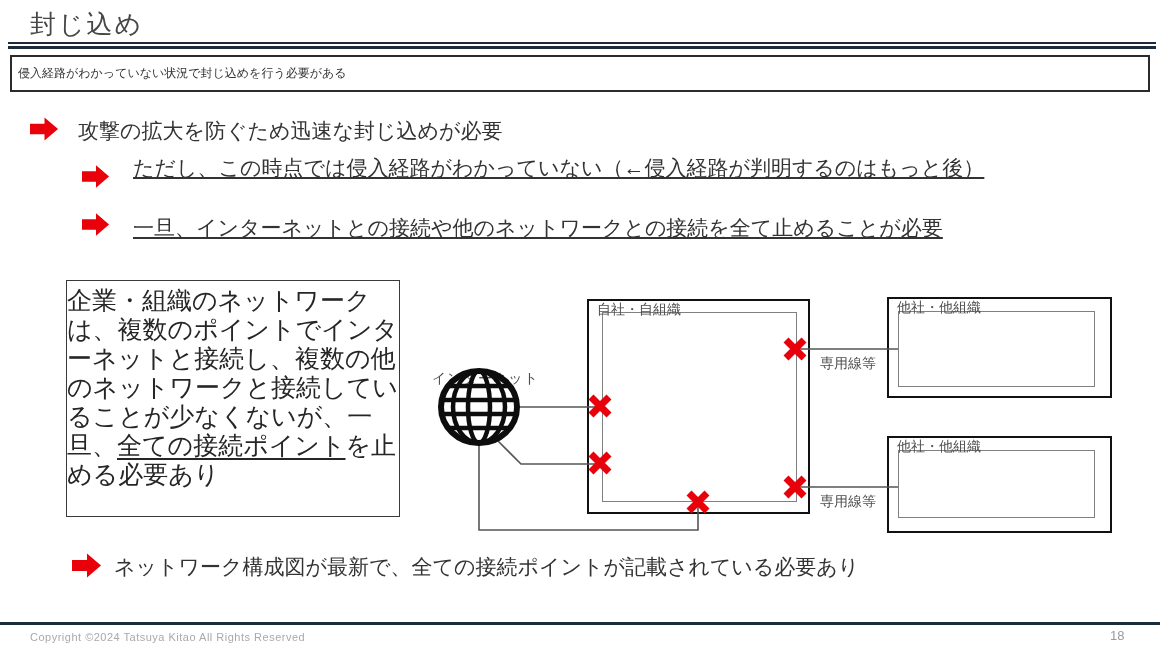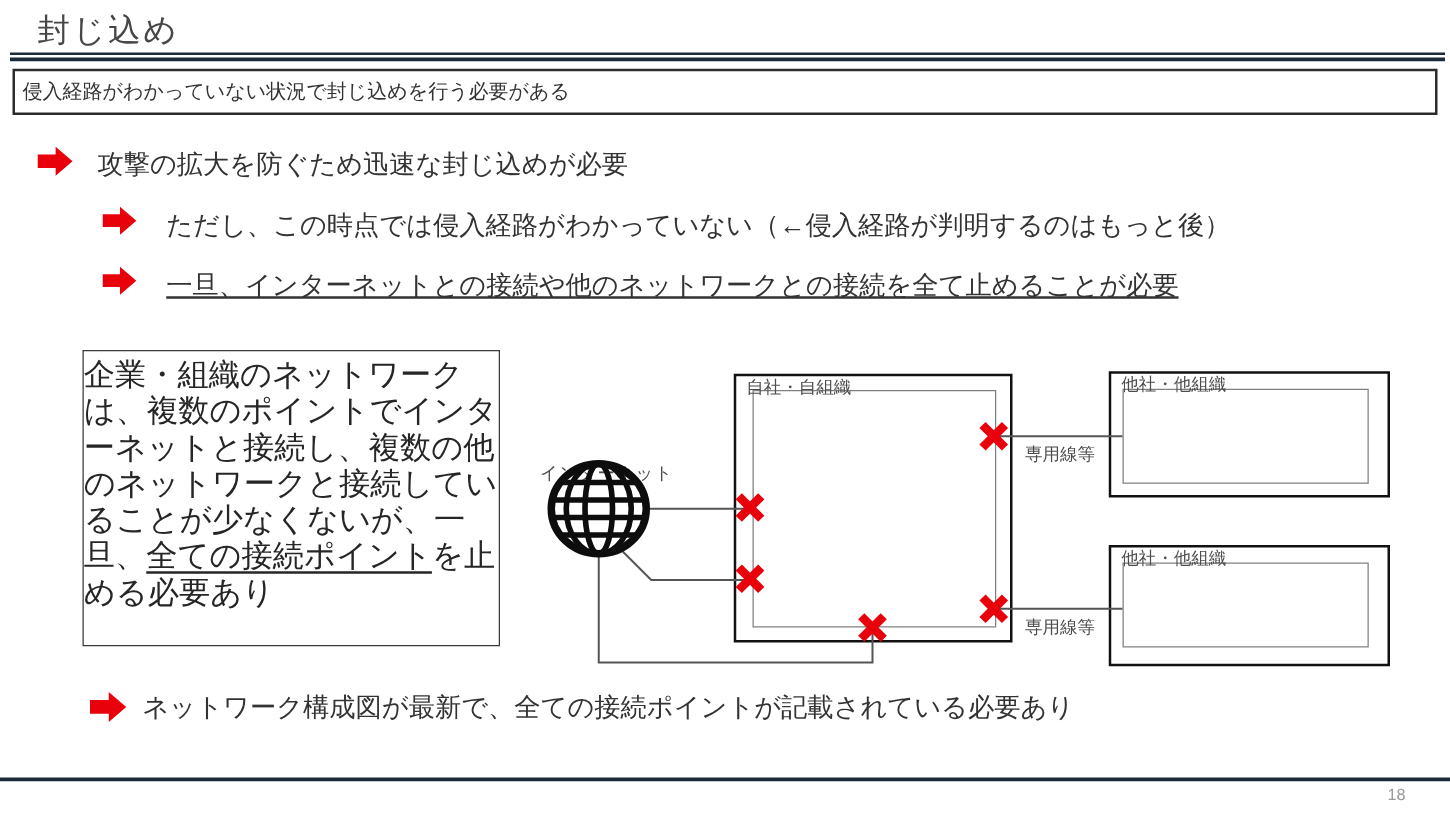--- a/index.html
+++ b/index.html
@@ -22,21 +22,21 @@
     left:30px;top:7px;font-size:26px;color:#474747;letter-spacing:2px;
   }
   .title-rule{
     left:8px;top:42px;width:1148px;height:7px;
     border-top:2px solid var(--rule-dark);
     border-bottom:3.5px solid var(--rule-dark);
   }
   .lead-box{
     left:10px;top:55px;width:1140px;height:37px;
     border:2px solid #2b2b2b;background:#fff;
-    font-size:16px;line-height:33px;padding-left:6px;color:#333;
+    font-size:12px;line-height:33px;padding-left:6px;color:#333;
     white-space:nowrap;overflow:hidden;
   }
   .block-arrow{display:block;}
   .bullet-text{font-size:21px;color:#333;white-space:nowrap;}
   .side-note{
     left:66px;top:280px;width:334px;height:237px;
     border:1.5px solid #3a3a3a;background:#fff;
     padding:5px 0;font-size:25px;line-height:29px;color:#262626;
   }
   .side-note u{text-underline-offset:4px;text-decoration-thickness:1.5px;}
@@ -67,21 +67,21 @@
         <polygon points="0,7.5 15,7.5 15,1 29,13 15,25 15,18.5 0,18.5" fill="var(--accent-red)"></polygon>
       </svg>
   </div>
   <div class="abs bullet-text" style="left:78px;top:117px;">攻撃の拡大を防ぐため迅速な封じ込めが必要</div>
 
   <div class="abs" style="left:82px;top:164px;">
     <svg class="block-arrow" width="28" height="25" viewBox="0 0 30 26">
         <polygon points="0,7.5 15,7.5 15,1 29,13 15,25 15,18.5 0,18.5" fill="var(--accent-red)"></polygon>
       </svg>
   </div>
-  <div class="abs bullet-text" style="left:133px;top:166px;">ただし、この時点では侵入経路がわかっていない（←侵入経路が判明するのはもっと後）</div>
+  <div class="abs bullet-text" style="left:133px;top:154px;text-decoration:underline;">ただし、この時点では侵入経路がわかっていない（←侵入経路が判明するのはもっと後）</div>
 
   <div class="abs" style="left:82px;top:212px;">
     <svg class="block-arrow" width="28" height="25" viewBox="0 0 30 26">
         <polygon points="0,7.5 15,7.5 15,1 29,13 15,25 15,18.5 0,18.5" fill="var(--accent-red)"></polygon>
       </svg>
   </div>
   <div class="abs bullet-text" style="left:133px;top:214px;text-decoration:underline;">一旦、インターネットとの接続や他のネットワークとの接続を全て止めることが必要</div>
 
   <div class="abs side-note">
     <span>企業・組織のネットワークは、複数のポイントでインターネットと接続し、複数の他のネットワークと接続していることが少なくないが、一旦、</span><u>全ての接続ポイント</u><span>を止める必要あり</span>
@@ -135,15 +135,16 @@
   <div class="abs" style="left:72px;top:552px;">
     <svg class="block-arrow" width="30" height="27" viewBox="0 0 30 26">
         <polygon points="0,7.5 15,7.5 15,1 29,13 15,25 15,18.5 0,18.5" fill="var(--accent-red)"></polygon>
       </svg>
   </div>
   <div class="abs conclusion-text" style="left:114px;top:553px;">
     <div>ネットワーク構成図が最新で、全ての接続ポイントが記載されている必要あり</div>
   </div>
 
   <div class="abs footer-rule"></div>
+  <div class="abs footer-text">Copyright ©2024 Tatsuya Kitao All Rights Reserved</div>
   <div class="abs page-number">18</div>
 
 </div>
 
 </body></html>

